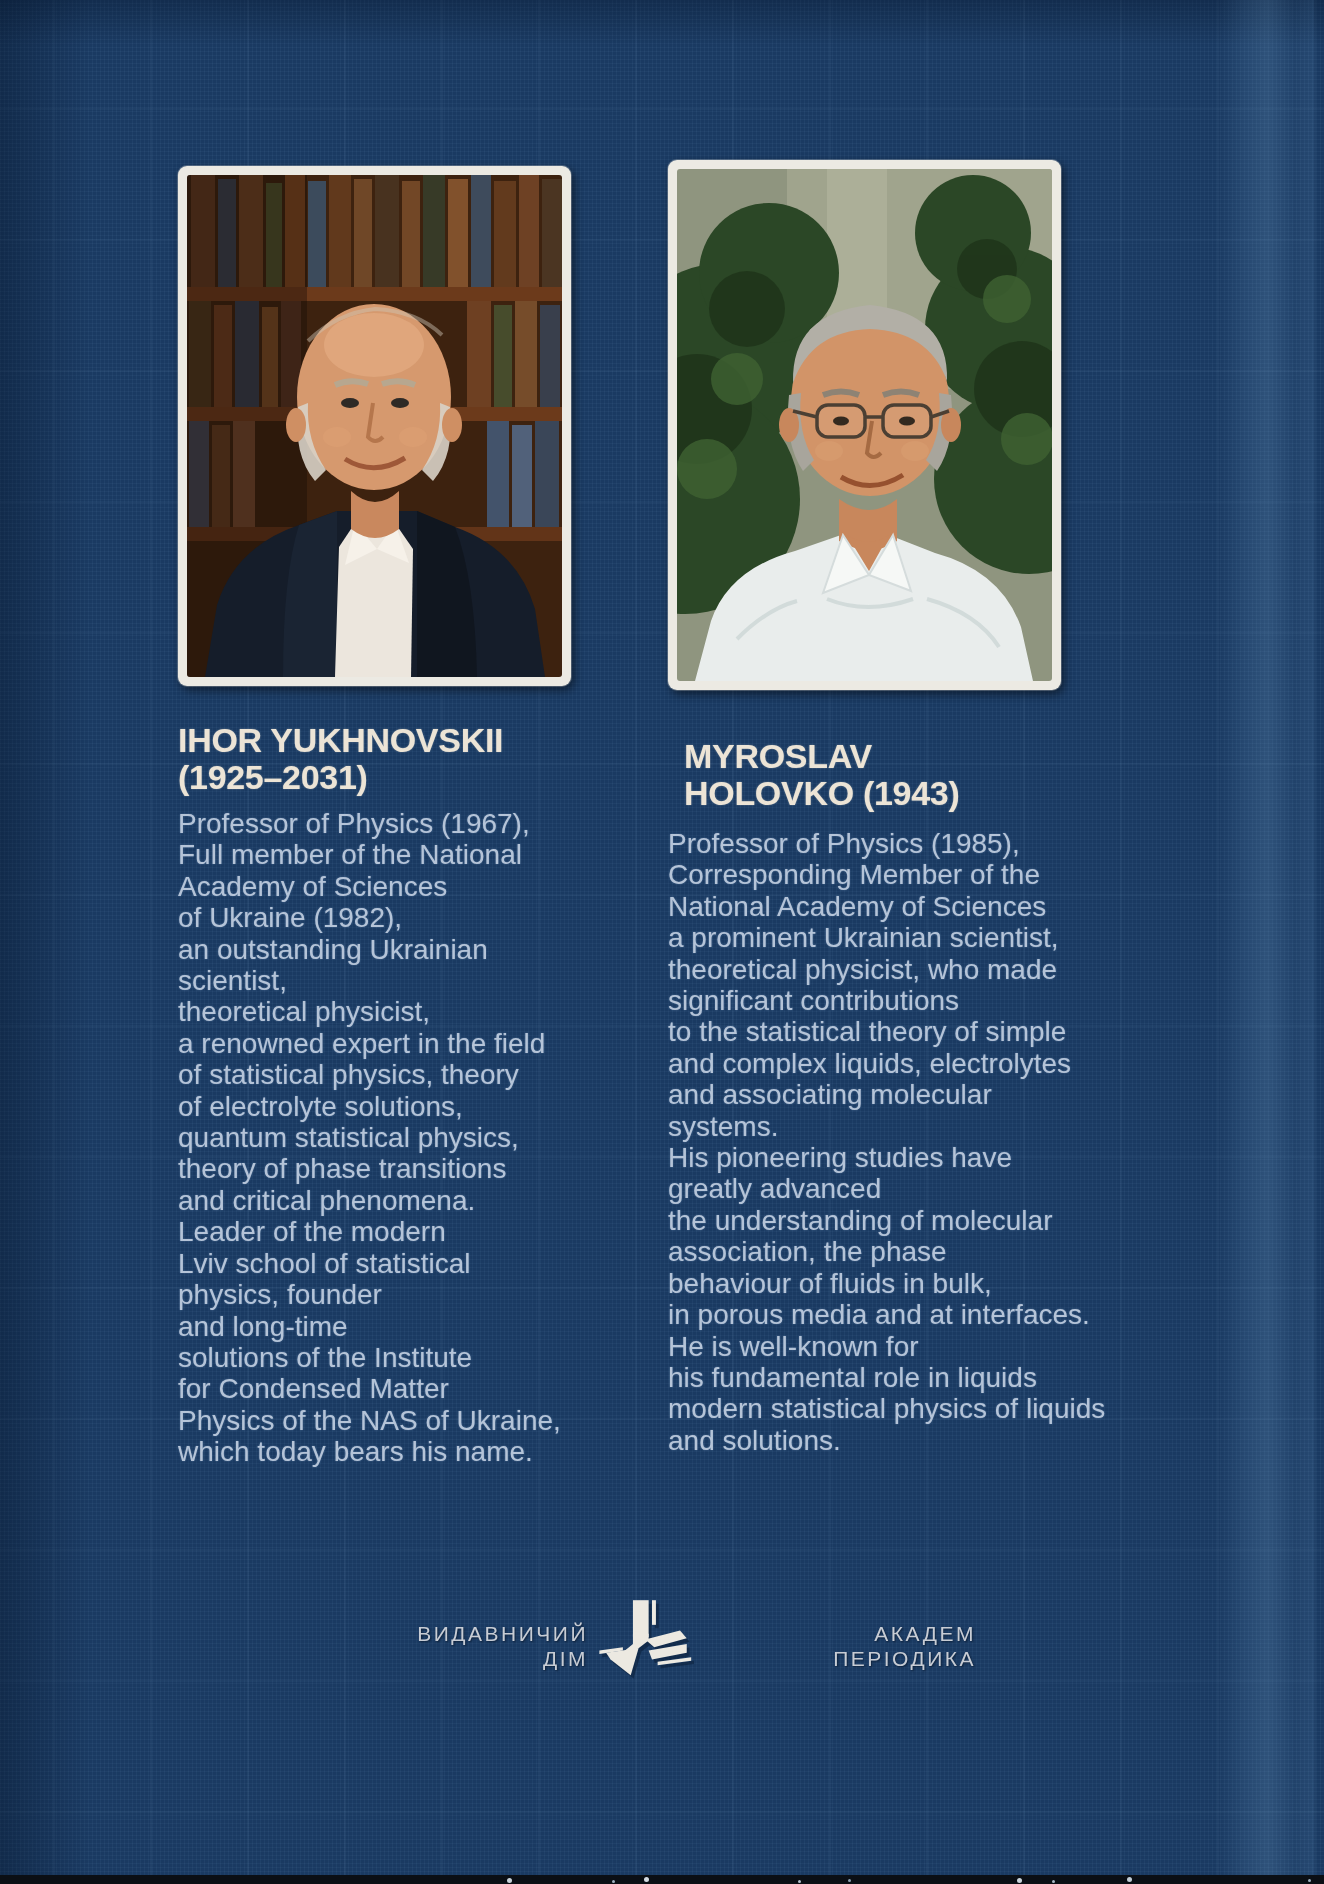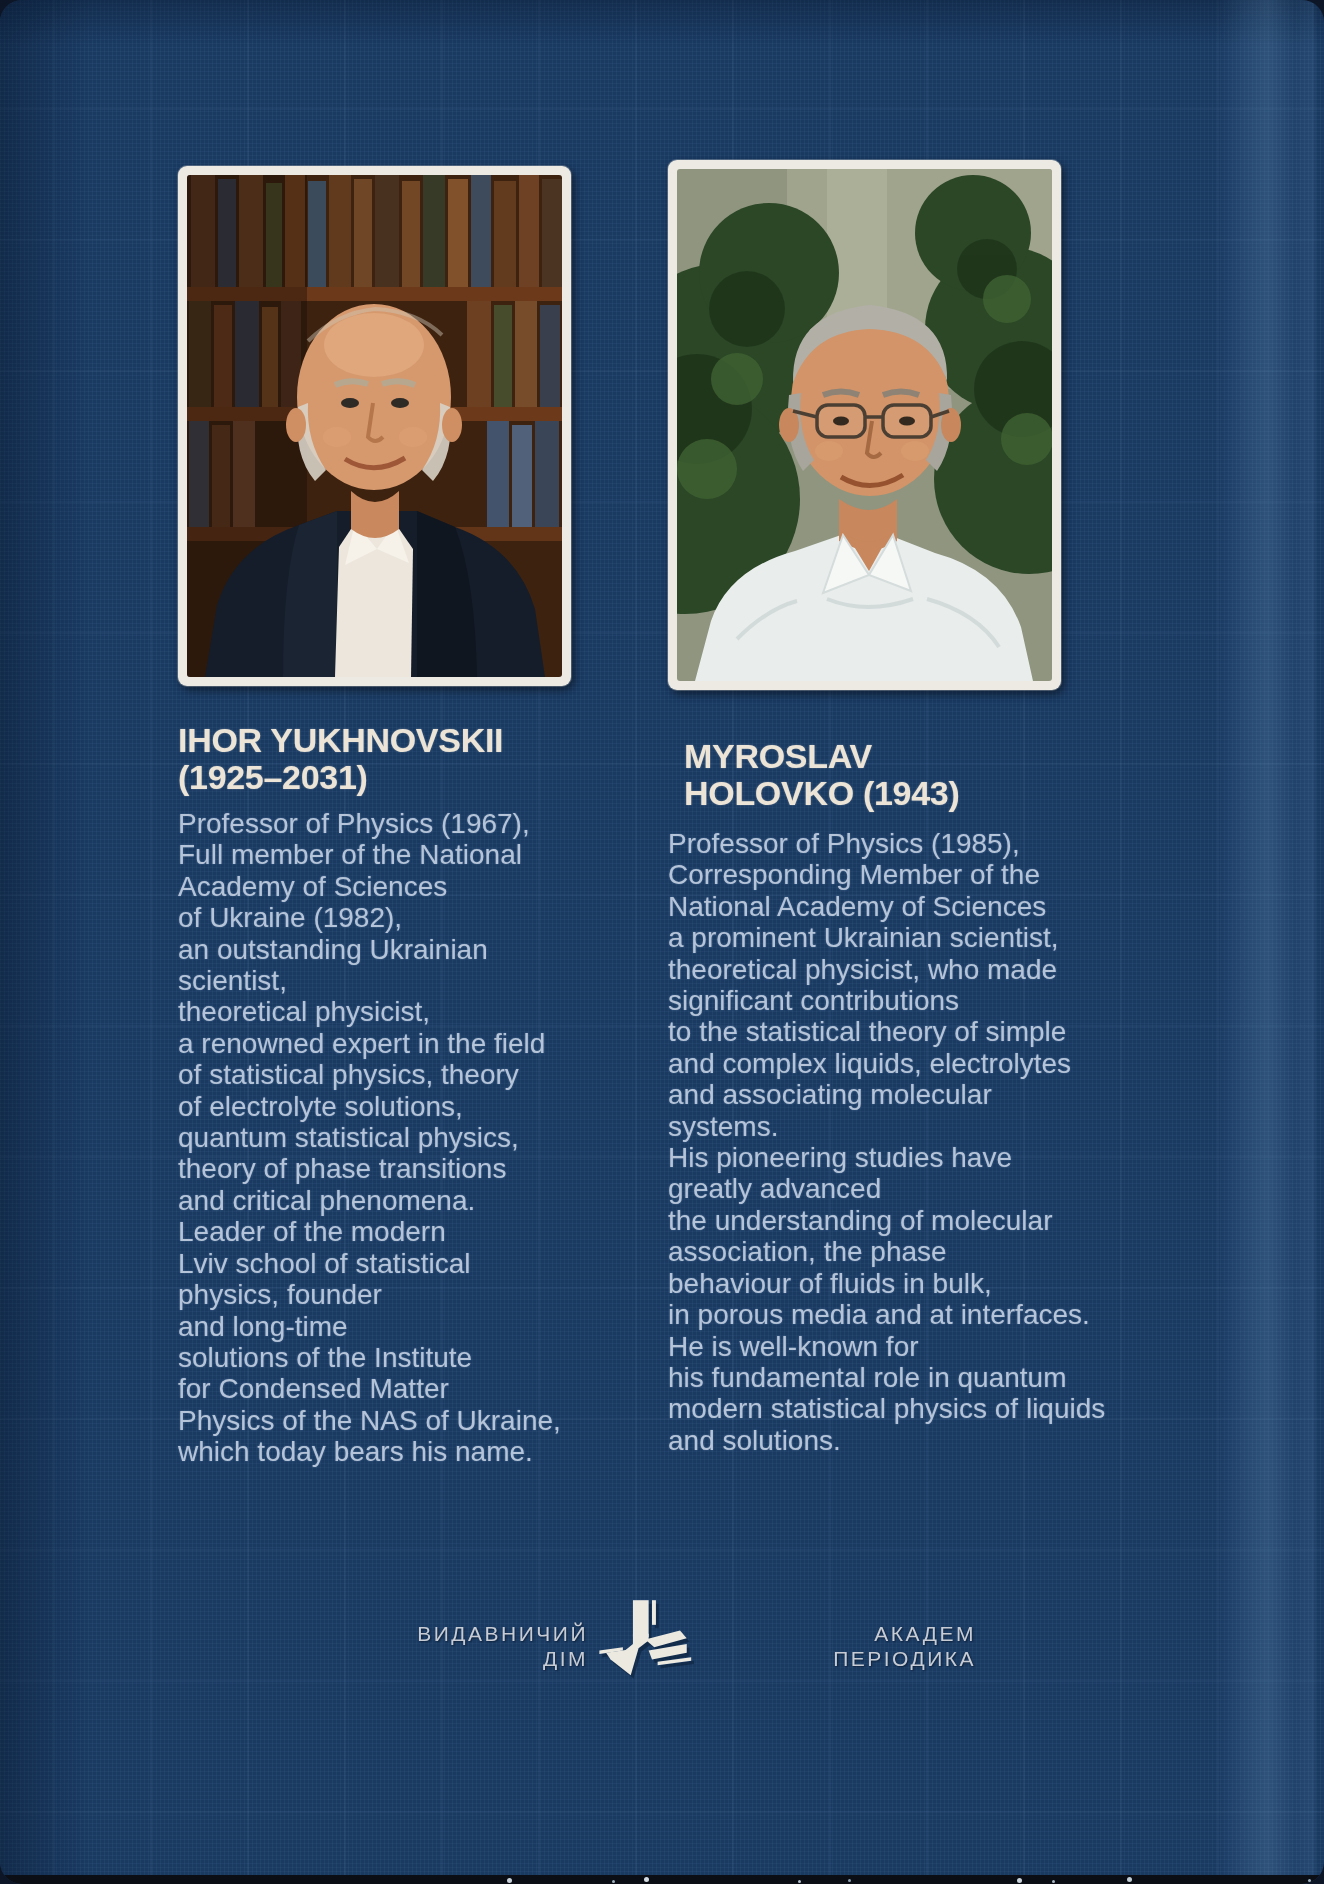--- a/index.html
+++ b/index.html
@@ -5,21 +5,20 @@
   html,body{margin:0;padding:0;background:#0d1626;}
   .cover{
     position:relative;width:1324px;height:1884px;overflow:hidden;
     background-color:#1a3a62;
     background-image:
       repeating-linear-gradient(90deg, rgba(140,185,225,.055) 0 1px, transparent 1px 4px),
       repeating-linear-gradient(0deg, rgba(140,185,225,.05) 0 1px, transparent 1px 4px),
       repeating-linear-gradient(90deg, transparent 0 53px, rgba(160,200,235,.05) 53px 55px, transparent 55px 97px),
       repeating-linear-gradient(0deg, transparent 0 71px, rgba(150,195,230,.045) 71px 73px, transparent 73px 131px);
     font-family:"Liberation Sans", sans-serif;
-    border-radius:22px;
   }
   .shade-left{position:absolute;left:0;top:0;width:90px;height:100%;
     background:linear-gradient(90deg, rgba(2,14,32,.35), rgba(2,14,32,0));pointer-events:none;}
   .shade-top{position:absolute;left:0;top:0;width:100%;height:46px;
     background:linear-gradient(180deg, rgba(2,14,32,.3), rgba(2,14,32,0));pointer-events:none;}
   .band-right{position:absolute;left:1218px;top:0;width:96px;height:100%;pointer-events:none;
     background:linear-gradient(90deg, rgba(125,175,220,0) 0%, rgba(125,175,220,.12) 28%,
       rgba(140,190,230,.18) 52%, rgba(125,175,220,.07) 80%, rgba(125,175,220,.12) 100%);}
   .photo{position:absolute;background:#eceae3;border-radius:9px;padding:9px;
     box-shadow:0 0 0 1px rgba(240,240,235,.25), 3px 4px 10px rgba(0,0,0,.5);}
@@ -225,21 +224,21 @@
         <div>and complex liquids, electrolytes</div>
         <div>and associating molecular</div>
         <div>systems.</div>
         <div>His pioneering studies have</div>
         <div>greatly advanced</div>
         <div>the understanding of molecular</div>
         <div>association, the phase</div>
         <div>behaviour of fluids in bulk,</div>
         <div>in porous media and at interfaces.</div>
         <div>He is well-known for</div>
-        <div>his fundamental role in quantum</div>
+        <div>his fundamental role in liquids</div>
         <div>modern statistical physics of liquids</div>
         <div>and solutions.</div>
       </div>
   </section>
 
   <footer class="publisher">
     <div class="pub-left">
       <div>ВИДАВНИЧИЙ</div>
       <div>ДІМ</div>
     </div>

